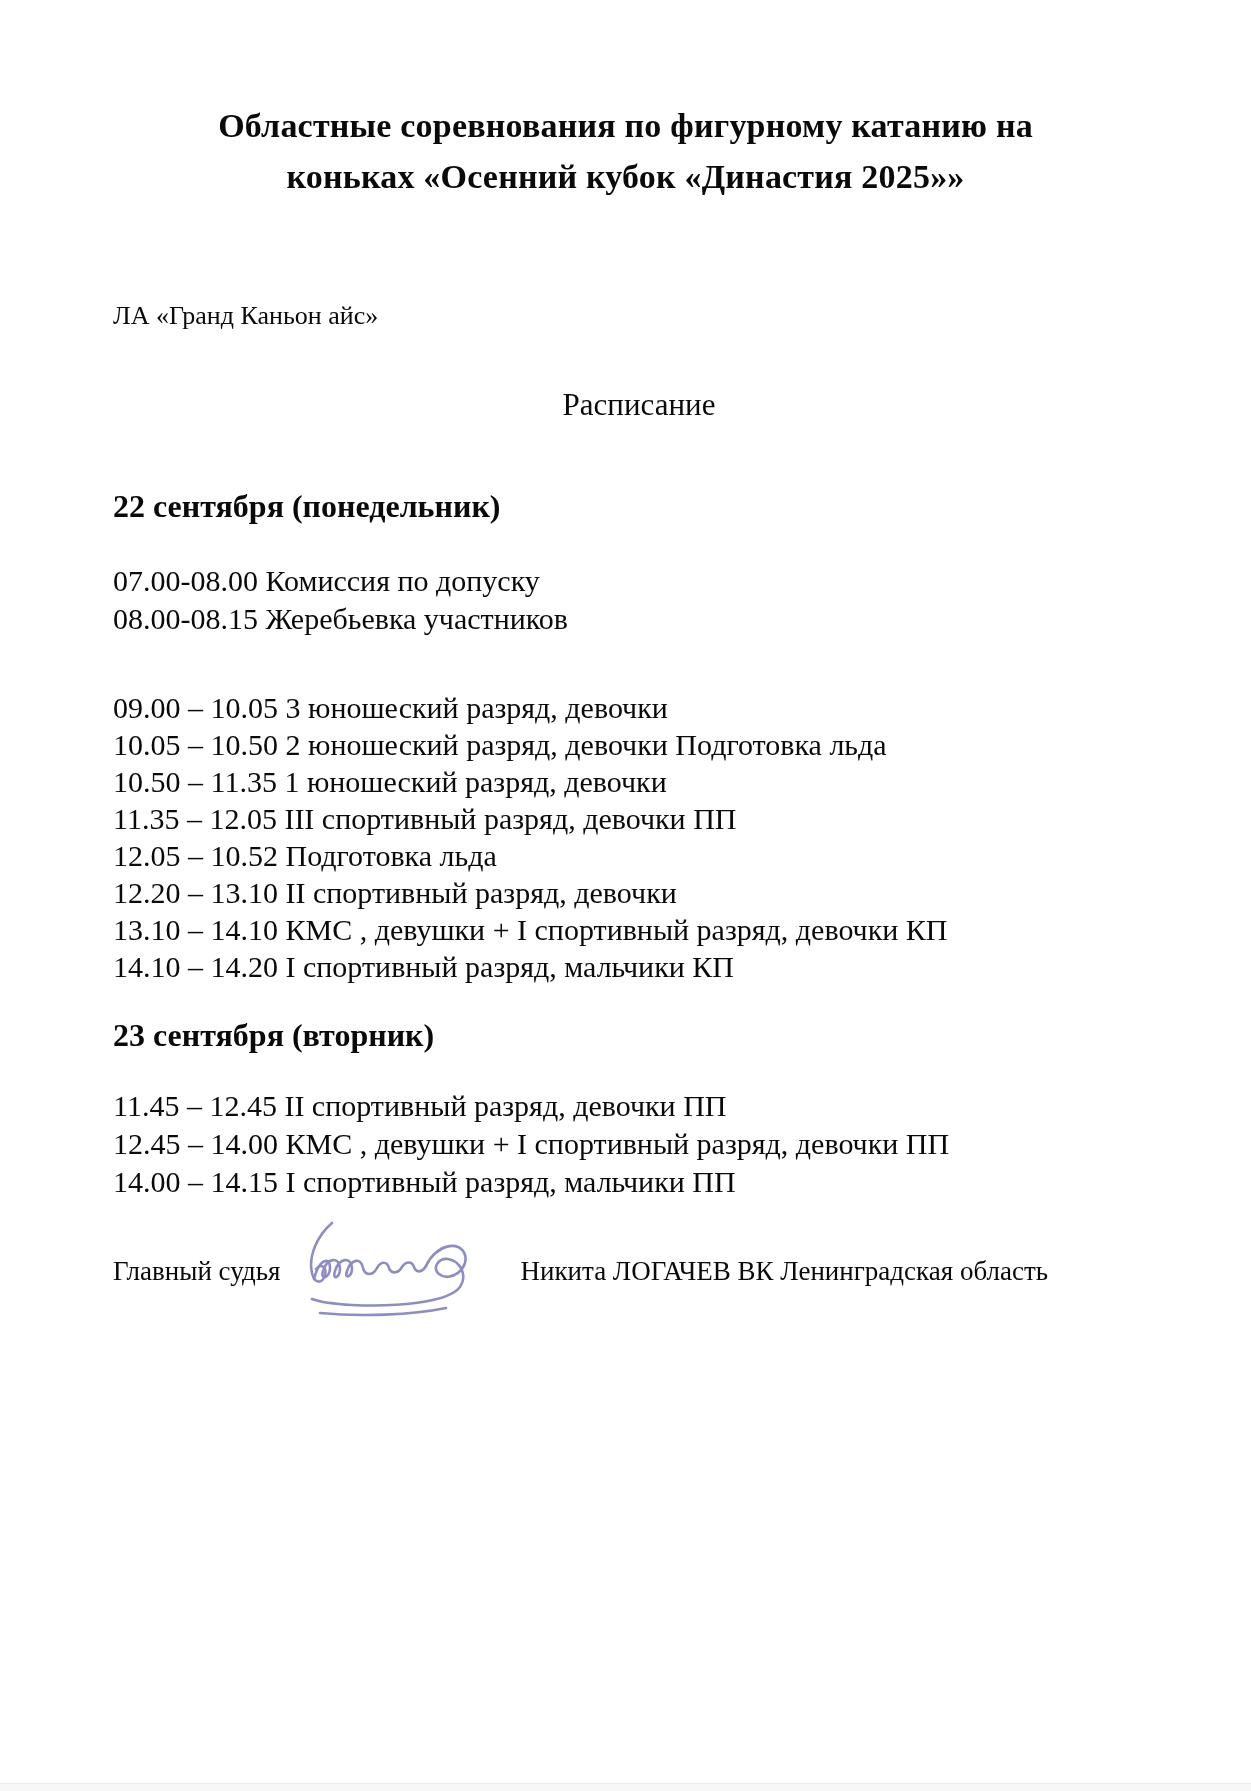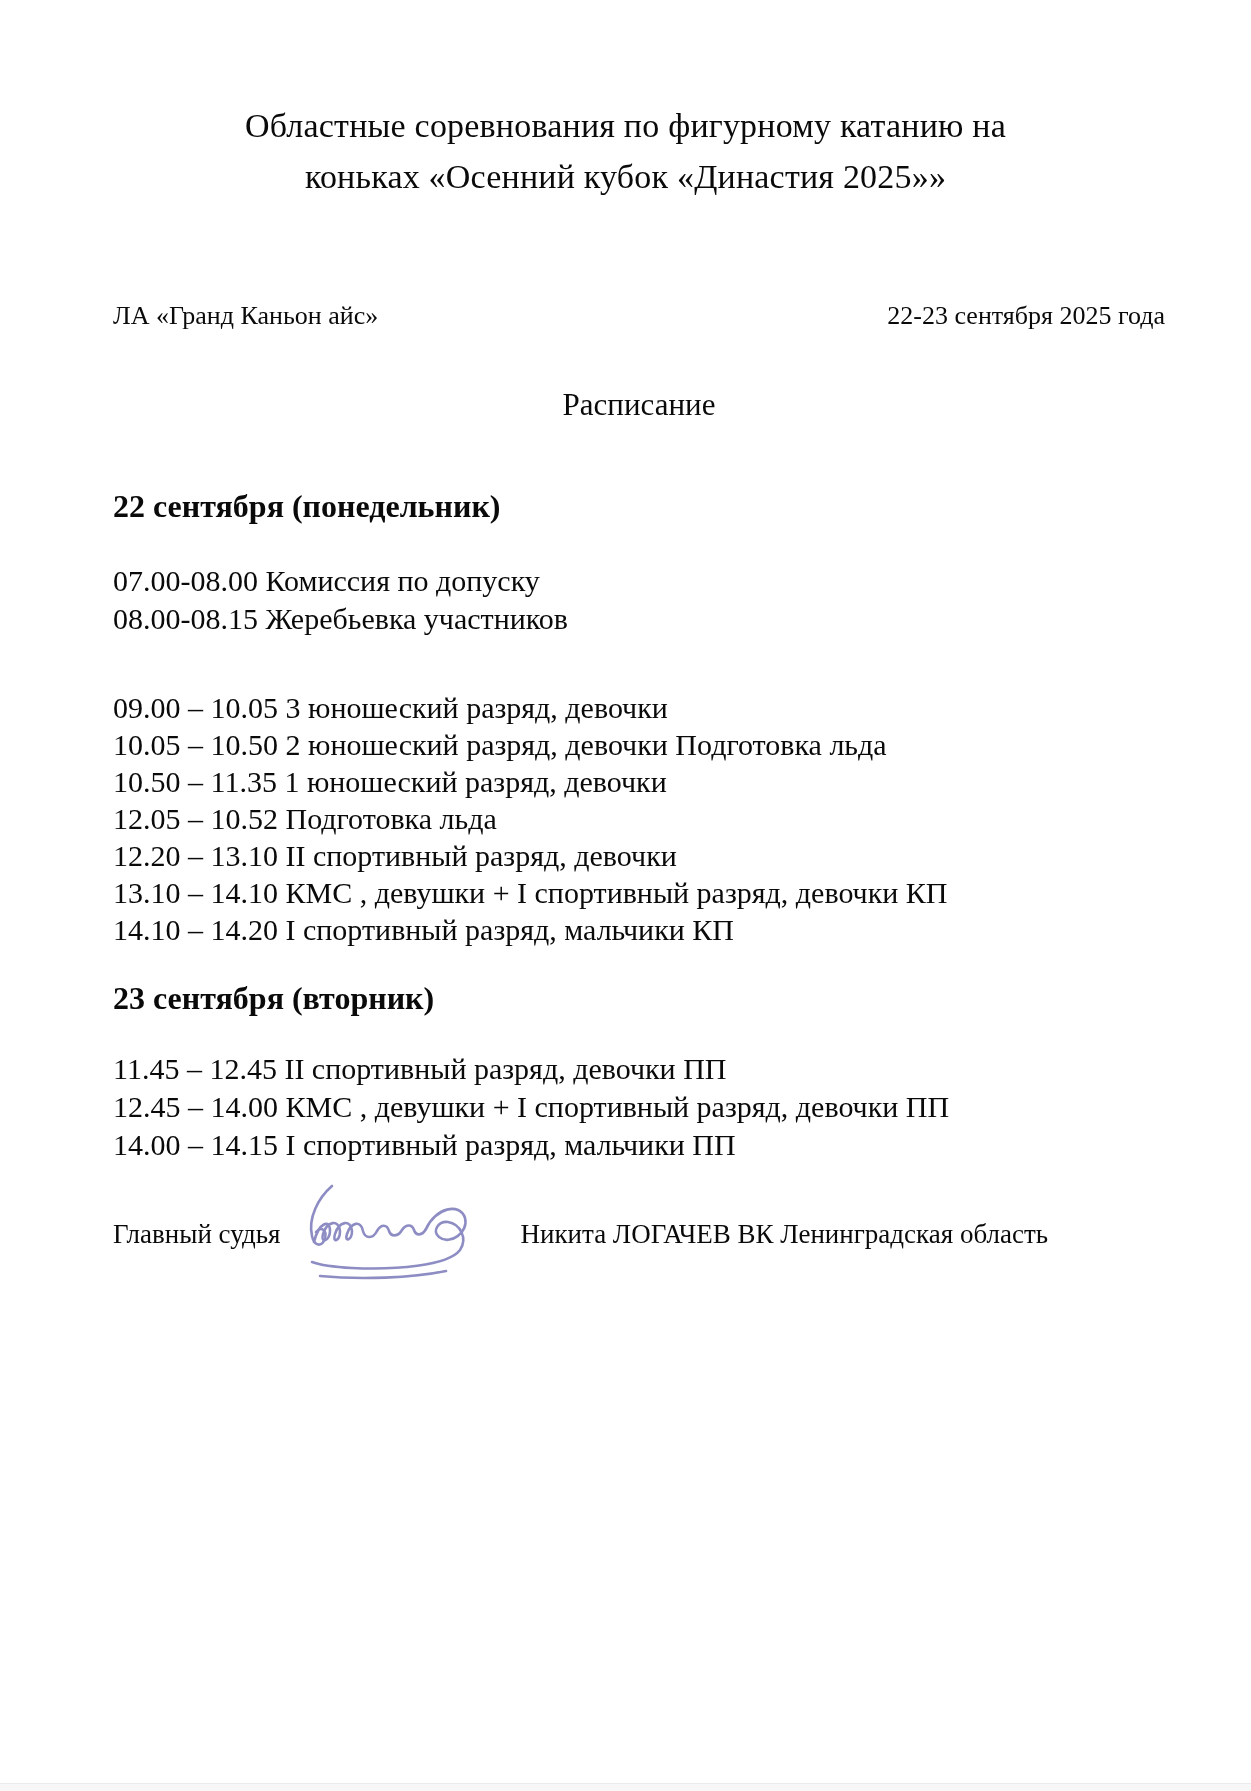--- a/index.html
+++ b/index.html
@@ -16,21 +16,21 @@
     font-family: "Liberation Serif", "DejaVu Serif", serif;
     color: #0a0a0a;
     overflow: hidden;
     box-sizing: border-box;
   }
   .title {
     margin: 100px 70px 0 70px;
     text-align: center;
     font-size: 34px;
     line-height: 51px;
-    font-weight: 400;
+    font-weight: 700;
     letter-spacing: 0.2px;
   }
   .title span { display: block; }
   .meta-row {
     margin: 96px 86px 0 113px;
     display: flex;
     justify-content: space-between;
     align-items: flex-start;
     font-size: 26px;
     line-height: 36px;
@@ -86,36 +86,36 @@
 
 <div class="page">
 
   <h1 class="title">
     <span>Областные соревнования по фигурному катанию на</span>
     <span>коньках «Осенний кубок «Династия 2025»»</span>
   </h1>
 
   <div class="meta-row">
     <span>ЛА «Гранд Каньон айс»</span>
-    <span>22-23 сентября 2025 года</span>
   </div>
 
   <div class="schedule-title">Расписание</div>
 
   <div class="day-heading">22 сентября (понедельник)</div>
 
   <div class="lines pre">
     <div class="line">07.00-08.00 Комиссия по допуску</div>
     <div class="line">08.00-08.15 Жеребьевка участников</div>
   </div>
 
   <div class="lines main">
     <div class="line">09.00 – 10.05 3 юношеский разряд, девочки</div>
     <div class="line">10.05 – 10.50 2 юношеский разряд, девочки Подготовка льда</div>
     <div class="line">10.50 – 11.35 1 юношеский разряд, девочки</div>
+    <div class="line">11.35 – 12.05  III спортивный разряд, девочки ПП</div>
     <div class="line">12.05 – 10.52 Подготовка льда</div>
     <div class="line">12.20 – 13.10 II спортивный разряд, девочки</div>
     <div class="line">13.10 – 14.10 КМС , девушки + I спортивный разряд, девочки КП</div>
     <div class="line">14.10 – 14.20 I спортивный разряд, мальчики КП</div>
   </div>
 
   <div class="day-heading second">23 сентября (вторник)</div>
 
   <div class="lines second">
     <div class="line">11.45 – 12.45 II спортивный разряд, девочки ПП</div>

